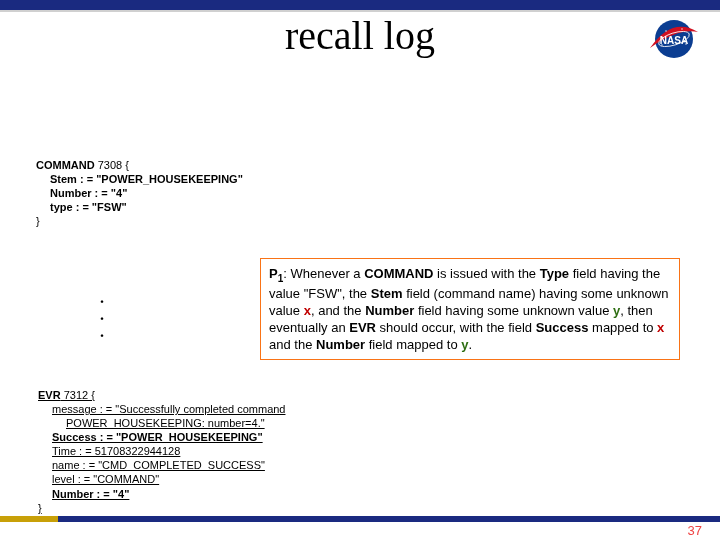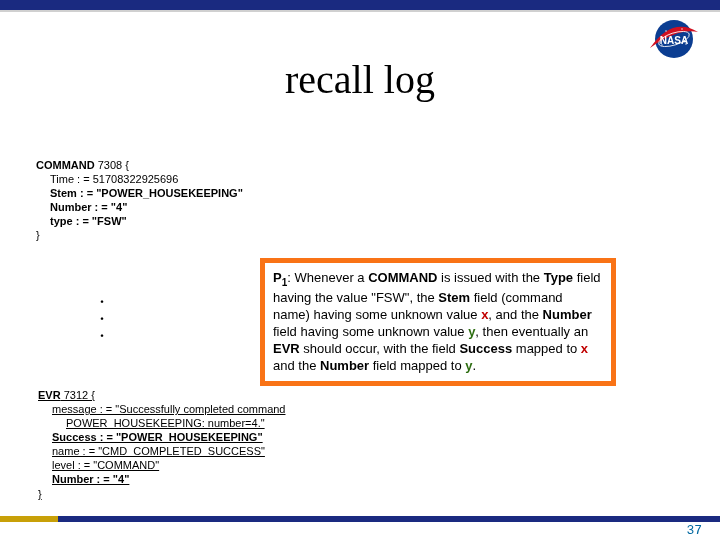--- a/index.html
+++ b/index.html
@@ -23,21 +23,20 @@
     right: 20px;
     width: 56px;
     height: 42px;
   }
   .logo svg { width: 100%; height: 100%; }
   .title {
     text-align: center;
     font-size: 40px;
     font-weight: normal;
     color: #000;
-    margin-top: 44px;
     font-family: "Times New Roman", serif;
   }
   .command-block {
     position: absolute;
     top: 158px;
     left: 36px;
     font-size: 11px;
     line-height: 1.28;
     font-family: Arial, sans-serif;
   }
@@ -49,22 +48,22 @@
     left: 100px;
     font-size: 16px;
     font-weight: bold;
     line-height: 1.05;
     font-family: "Times New Roman", serif;
   }
   .callout {
     position: absolute;
     top: 258px;
     left: 260px;
-    width: 356px;
-    border: 5px solid #f97316;
+    width: 420px;
+    border: 1px solid #f97316;
     background: #fff;
     padding: 6px 8px;
     font-size: 13px;
     line-height: 1.32;
     font-family: Arial, sans-serif;
   }
   .callout .lbl { font-weight: bold; }
   .callout .kw { font-weight: bold; }
   .callout .var-x { color: #c00000; font-weight: bold; }
   .callout .var-y { color: #2e6e12; font-weight: bold; }
@@ -86,22 +85,22 @@
     left: 0;
     width: 100%;
     height: 6px;
     background: linear-gradient(to right, #c8a008 0%, #c8a008 8%, #1a2a80 8%, #1a2a80 100%);
   }
   .page-num {
     position: absolute;
     bottom: 2px;
     right: 18px;
     font-size: 13px;
-    color: #0369a1;
-    font-family: Liberation Mono, monospace;
+    color: #ef4444;
+    font-family: Liberation Sans, sans-serif;
   }
   .indent1 { padding-left: 14px; }
   .indent2 { padding-left: 28px; }
 </style>
 </head>
 <body>
 
 <div class="top-bar"></div>
 
 <div class="logo">
@@ -114,21 +113,20 @@
     <circle cx="38" cy="11" r="0.7" fill="#fff"></circle>
     <circle cx="42" cy="26" r="0.7" fill="#fff"></circle>
     <circle cx="18" cy="27" r="0.7" fill="#fff"></circle>
   </svg>
 </div>
 
 <h1 class="title">recall log</h1>
 
 <div class="command-block">
   <div><span class="kw">COMMAND</span><span> 7308 {</span></div>
-  <div class="indent1">Time : = 51708322925696</div>
   <div class="indent1 bold-line">Stem : = "POWER_HOUSEKEEPING"</div>
   <div class="indent1 bold-line">Number : = "4"</div>
   <div class="indent1 bold-line">type : = "FSW"</div>
   <div>}</div>
 </div>
 
 <div class="dots">
   <div>.</div>
     <div>.</div>
     <div>.</div>
@@ -136,20 +134,21 @@
 
 <div class="callout">
   <span class="lbl">P</span><span class="lbl sub">1</span><span>: Whenever a </span><span class="kw">COMMAND</span><span> is issued with the </span><span class="kw">Type</span><span> field having the value "FSW", the </span><span class="kw">Stem</span><span> field (command name) having some unknown value </span><span class="var-x">x</span><span>, and the </span><span class="kw">Number</span><span> field having some unknown value </span><span class="var-y">y</span><span>, then eventually an </span><span class="kw">EVR</span><span> should occur, with the field </span><span class="kw">Success</span><span> mapped to </span><span class="var-x">x</span><span> and the </span><span class="kw">Number</span><span> field mapped to </span><span class="var-y">y</span><span>.</span>
 </div>
 
 <div class="evr-block">
   <div><span class="kw">EVR</span><span> 7312 {</span></div>
   <div class="indent1">message : = "Successfully completed command</div>
   <div class="indent2">POWER_HOUSEKEEPING: number=4."</div>
   <div class="indent1 bold-line">Success : = "POWER_HOUSEKEEPING"</div>
+  <div class="indent1">Time : = 51708322944128</div>
   <div class="indent1">name : = "CMD_COMPLETED_SUCCESS"</div>
   <div class="indent1">level : = "COMMAND"</div>
   <div class="indent1 bold-line">Number : = "4"</div>
   <div>}</div>
 </div>
 
 <div class="bottom-bar"></div>
 <div class="page-num">37</div>
 
 </body></html>

